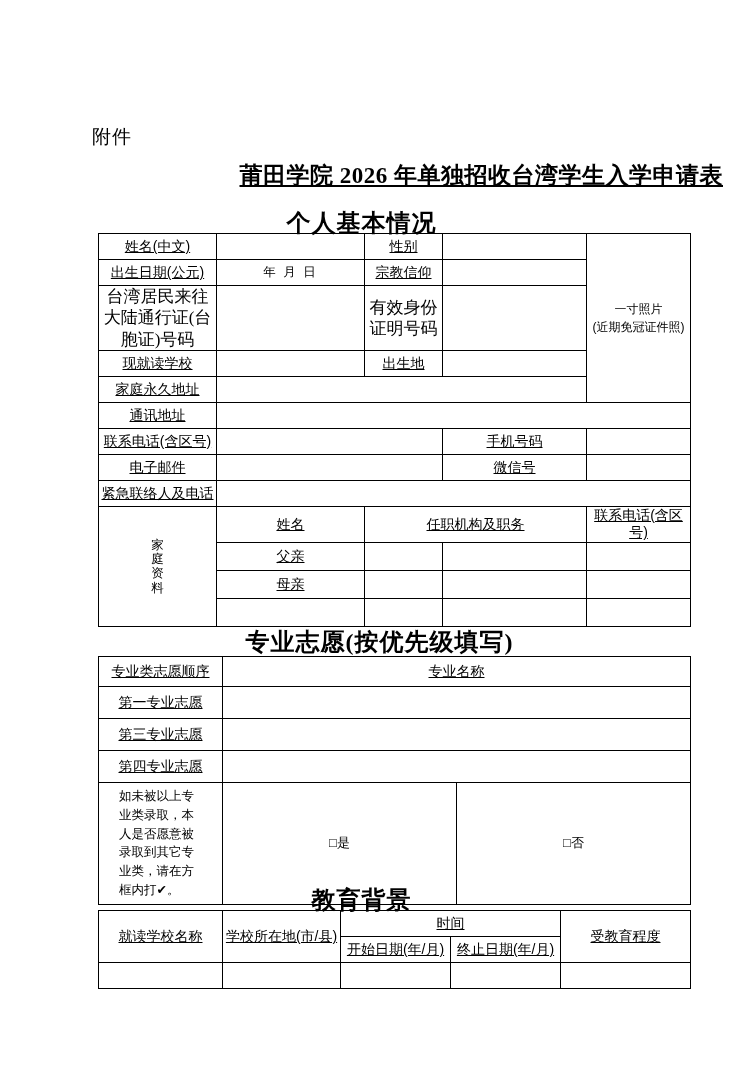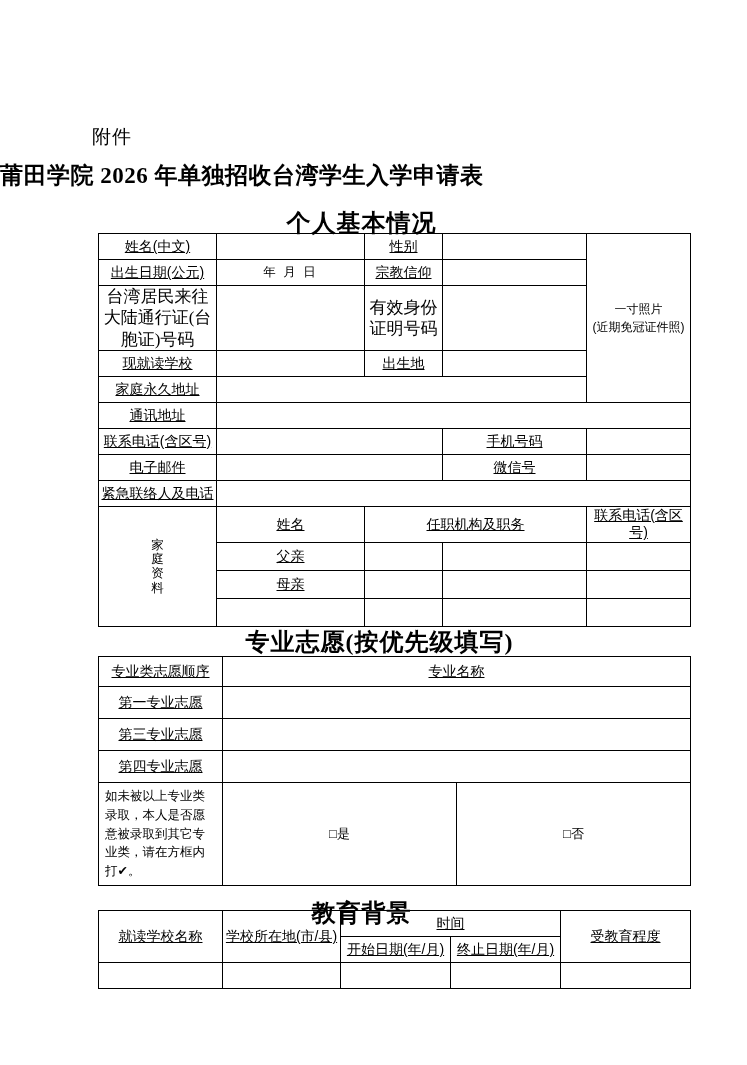--- a/index.html
+++ b/index.html
@@ -27,34 +27,35 @@
     top: 124px;
     font-size: 19px;
     letter-spacing: 1px;
     font-family: "Liberation Serif", "DejaVu Serif", serif;
   }
   .doc-title {
     position: absolute;
     left: 0;
     right: 0;
     top: 160px;
-    text-align: left;
+    text-align: right;
     font-size: 23px;
     font-weight: bold;
     letter-spacing: 0.5px;
+    text-decoration: underline;
   }
   .section-title {
     text-align: center;
     font-size: 24px;
     font-weight: bold;
     letter-spacing: 1px;
   }
   .sec1-title { position: absolute; left: 0; right: 0; top: 207px; }
   .sec2-title { position: absolute; left: 0; right: 0; top: 626px; padding-left: 36px; }
-  .sec3-title { position: absolute; left: 0; right: 0; top: 884px; margin-top: 13px; }
+  .sec3-title { position: absolute; left: 0; right: 0; top: 884px; }
 
   table {
     border-collapse: collapse;
     table-layout: fixed;
     font-size: 12.5px;
     font-family: "Liberation Sans", sans-serif;
   }
   table td {
     border: 1px solid #000;
     padding: 0;
@@ -97,21 +98,21 @@
     display: block;
   }
   .date-line {
     font-size: 12.5px;
     letter-spacing: 2px;
     margin-top: 24px;
   }
   .note-cell {
     text-align: left;
     font-size: 12.5px;
-    padding: 4px 6px;
+    padding: 4px 20px;
     line-height: 1.5;
   }
   .cb { font-size: 13px; }
   .blank { }
 </style>
 </head>
 <body>
 
 <div class="page">
 

